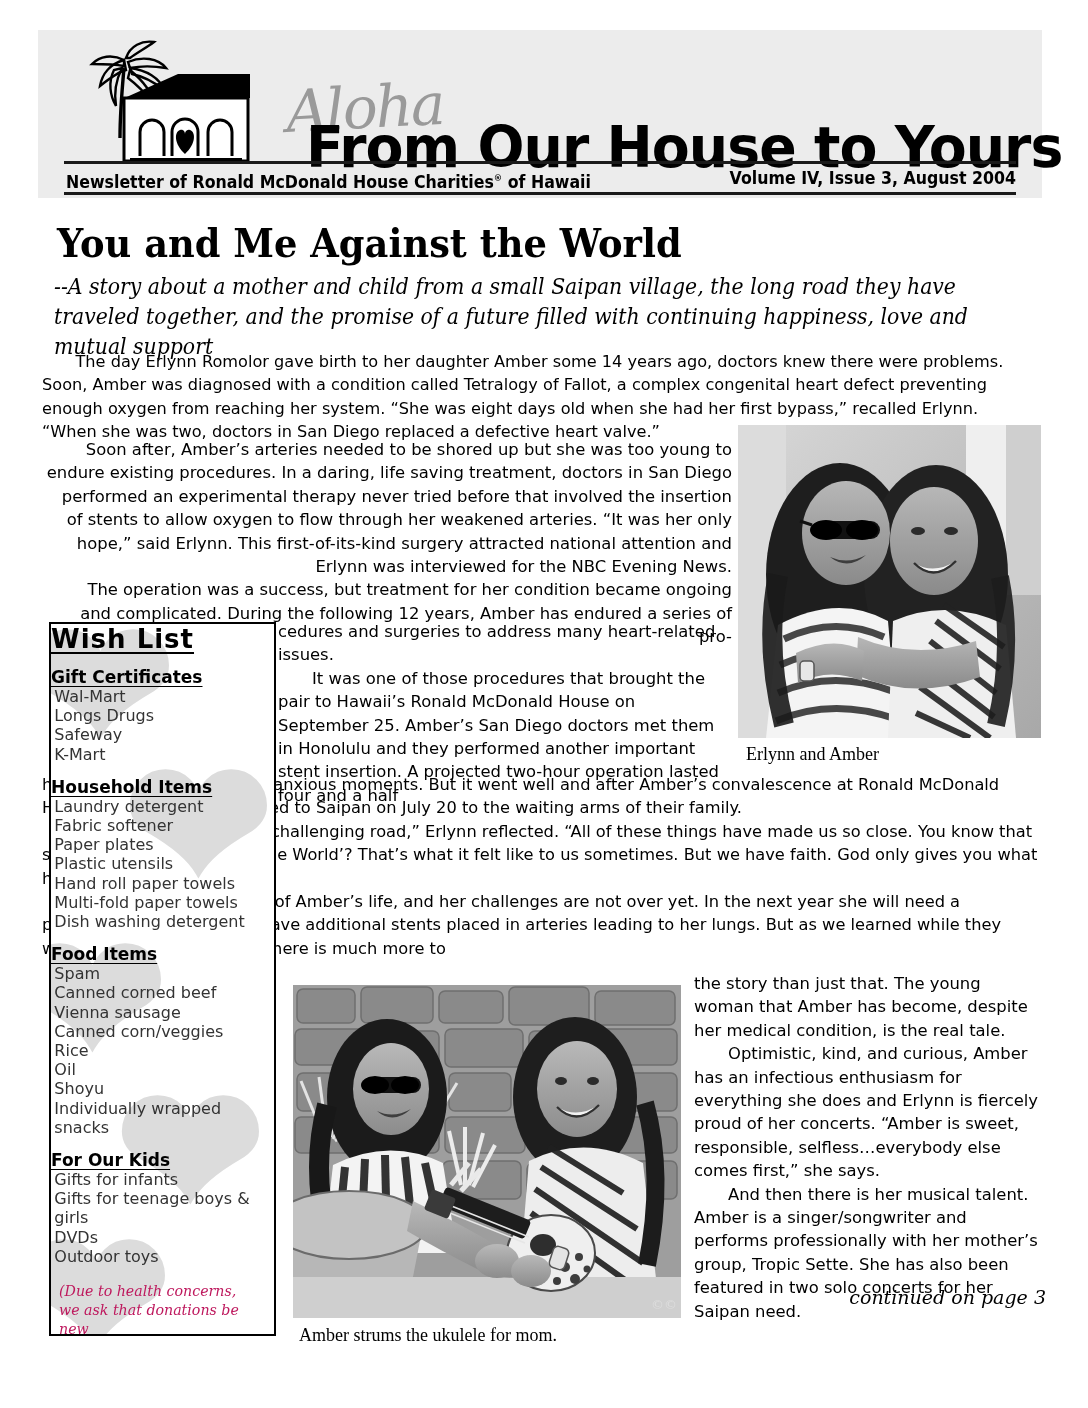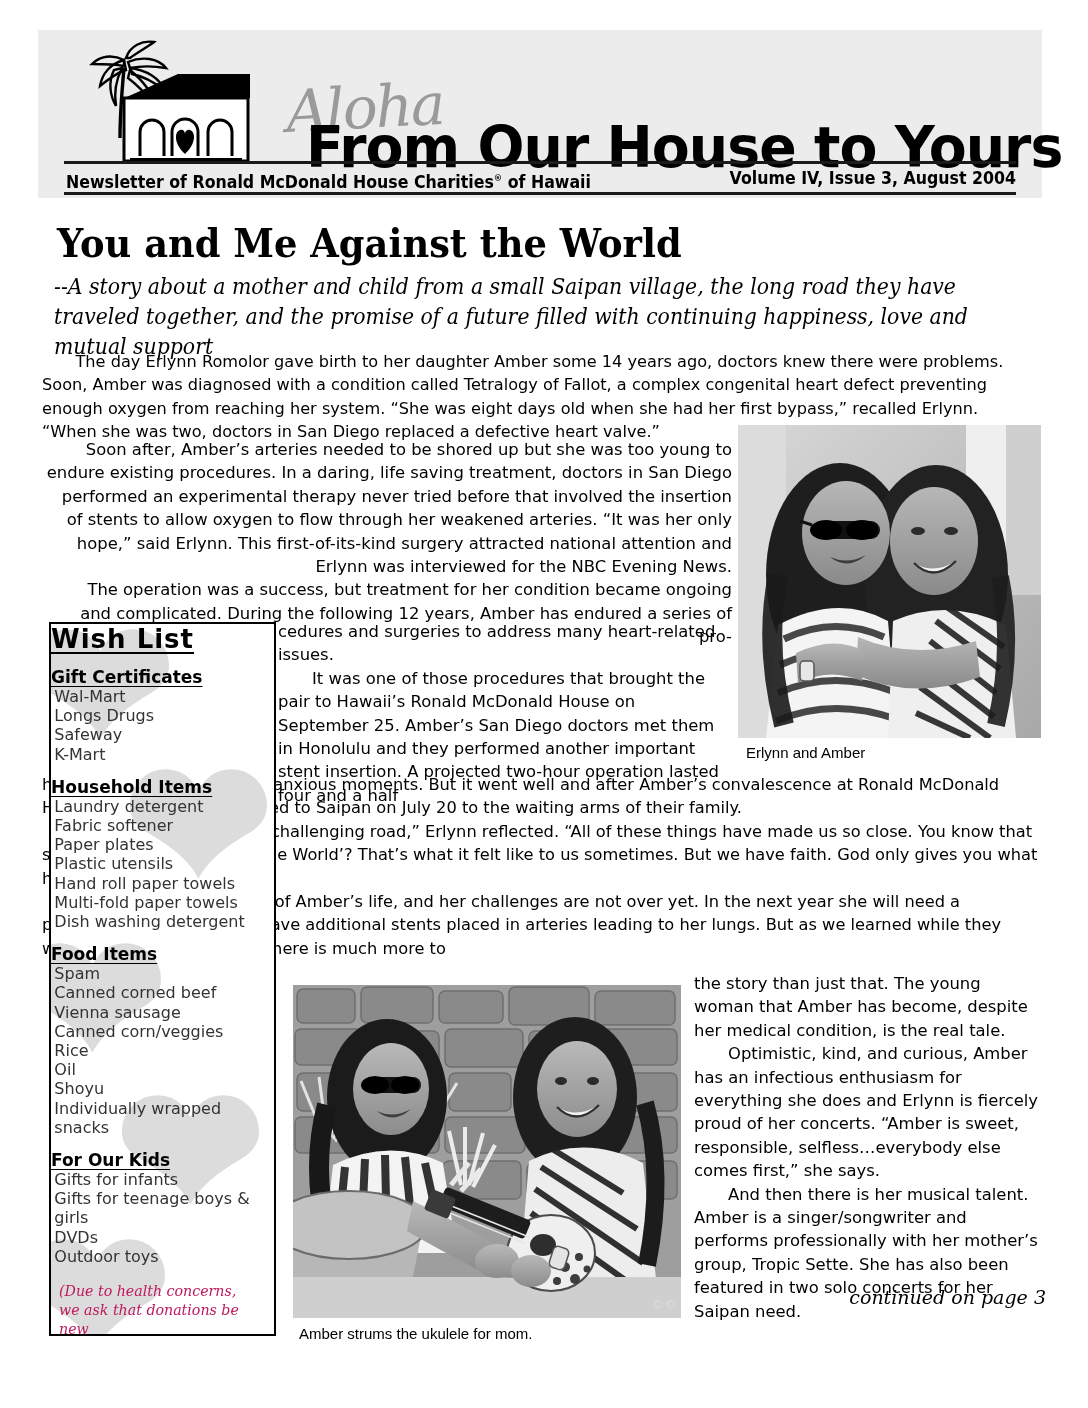--- a/index.html
+++ b/index.html
@@ -183,22 +183,22 @@
 
   
   .photo {
     position:absolute;
     overflow:hidden;
     background:#8c8c8c;
   }
   .photo svg { display:block; width:100%; height:100%; }
   .caption {
     position:absolute;
-    font-family:Liberation Sans, sans-serif;
-    font-size:15px;
+    font-family:Liberation Serif, serif;
+    font-size:18px;
   }
   .photo1 { left:738px; top:425px; width:303px; height:313px; }
   .cap1   { left:746px; top:744px; }
   .photo2 { left:293px; top:985px; width:388px; height:333px; }
   .cap2   { left:299px; top:1325px; }
 
   .contd {
     position:absolute;
     right:42px; top:1286px;
     font-family:"DejaVu Serif", serif;

